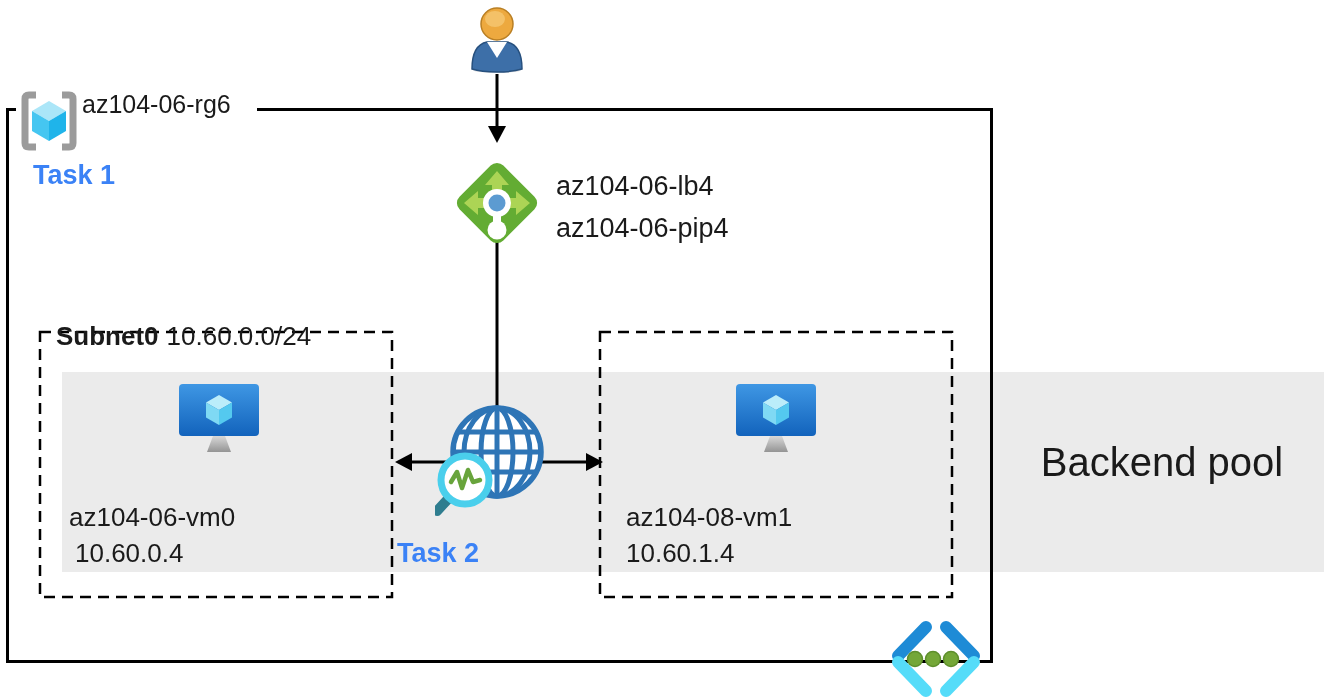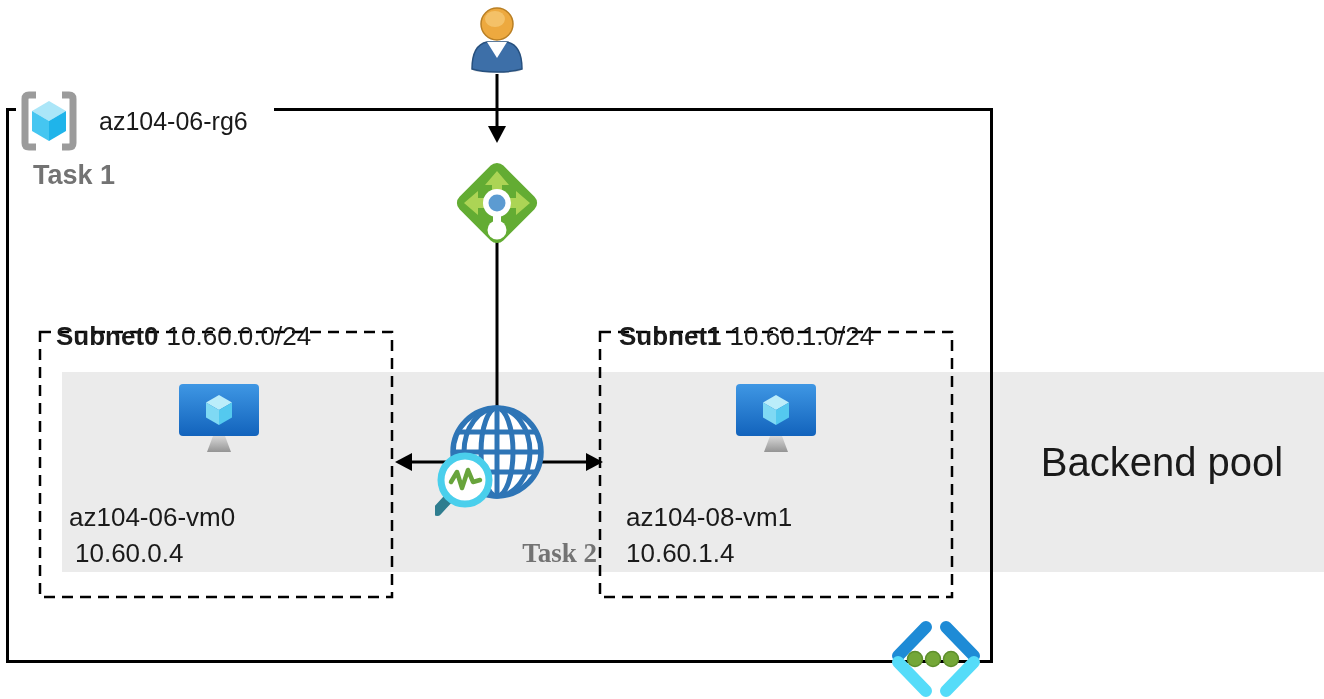--- a/index.html
+++ b/index.html
@@ -5,25 +5,25 @@
   html,body{margin:0;padding:0;background:#fff;}
   .canvas{
     position:relative;width:1324px;height:699px;background:#fff;overflow:hidden;
     font-family:"Liberation Sans",sans-serif;color:#1a1a1a;
   }
   .abs{position:absolute;}
   .band{left:62px;top:372px;width:1262px;height:200px;background:#EBEBEB;z-index:0;}
   .overlay{left:0;top:0;width:1324px;height:699px;z-index:1;pointer-events:none;}
   .lbl{white-space:nowrap;z-index:3;}
   .rg-header{
-    left:16px;top:90px;height:62px;display:flex;align-items:center;gap:17px;
+    left:16px;top:90px;height:62px;display:flex;align-items:flex-start;gap:0;
     background:#fff;padding-right:26px;z-index:3;
   }
   .rg-name{font-size:25px;}
-  .task{font-size:27px;font-weight:bold;color:#737373;z-index:3;}
+  .task{font-size:27px;font-weight:bold;color:#3b82f6;z-index:3;}
   .subnet-lbl{font-size:26px;z-index:3;margin-top:40px;}
   .subnet-lbl b{font-weight:bold;margin-right:8px;}
   .lb-labels{left:556px;top:165px;font-size:27px;line-height:42px;z-index:3;}
   .vm-text{width:300px;font-size:26px;z-index:3;}
   .backend{left:1007px;top:440px;width:310px;text-align:center;font-size:40px;z-index:3;}
   .vnet-lbl{
     left:13px;top:627px;font-size:26px;z-index:3;
     text-decoration:line-through;text-decoration-thickness:2.5px;
   }
   .icon{z-index:2;}
@@ -85,26 +85,27 @@
       <polygon points="46,13 58,27 51,27 51,44 41,44 41,27 34,27" fill="#ACD455"></polygon>
       <polygon points="13,45 27,33 27,40 44,40 44,50 27,50 27,57" fill="#ACD455"></polygon>
       <polygon points="79,45 65,33 65,40 48,40 48,50 65,50 65,57" fill="#ACD455"></polygon>
       <rect x="42" y="52" width="8" height="20" fill="#fff"></rect>
       <circle cx="46" cy="45" r="14" fill="#fff"></circle>
       <circle cx="46" cy="45" r="8.5" fill="#5C9BD1"></circle>
       <circle cx="46" cy="72" r="9.5" fill="#fff"></circle>
     </svg>
   </div>
 
+  <div class="abs lbl lb-labels">
+    <div>az104-06-lb4</div>
+    <div>az104-06-pip4</div>
+  </div>
 
   <div class="abs lbl subnet-lbl" style="left:56px;top:281px;">
     <b>Subnet0</b><span>10.60.0.0/24</span>
-  </div>
-  <div class="abs lbl subnet-lbl" style="left:619px;top:281px;">
-    <b>Subnet1</b><span>10.60.1.0/24</span>
   </div>
 
   <div class="abs icon" style="left:176px;top:382px;">
     <svg width="86" height="72" viewBox="0 0 86 72">
       <defs>
         <linearGradient id="scr0" x1="0" y1="0" x2="0" y2="1">
           <stop offset="0" stop-color="#3F97E4"></stop>
             <stop offset="1" stop-color="#1263BC"></stop>
         </linearGradient>
         <linearGradient id="std0" x1="0" y1="0" x2="0" y2="1">
@@ -151,21 +152,21 @@
       <ellipse cx="62" cy="48" rx="33" ry="44" fill="none" stroke="#2E75B6" stroke-width="5"></ellipse>
       <line x1="62" y1="4" x2="62" y2="92" stroke="#2E75B6" stroke-width="5"></line>
       <line x1="18" y1="48" x2="106" y2="48" stroke="#2E75B6" stroke-width="5"></line>
       <line x1="23" y1="28" x2="101" y2="28" stroke="#2E75B6" stroke-width="5"></line>
       <line x1="23" y1="68" x2="101" y2="68" stroke="#2E75B6" stroke-width="5"></line>
       <line x1="14" y1="94" x2="2" y2="107" stroke="#2F7D8F" stroke-width="10" stroke-linecap="round"></line>
       <circle cx="30" cy="76" r="24" fill="#fff" stroke="#4ACFEC" stroke-width="7"></circle>
       <polyline points="16,78 22,68 27,84 33,66 38,78 45,76" fill="none" stroke="#68A43C" stroke-width="4.5" stroke-linecap="round" stroke-linejoin="round"></polyline>
     </svg>
   </div>
-  <div class="abs lbl task" style="left:397px;top:538px;width:200px;text-align:right;font-family:Liberation Serif, serif;">Task 2</div>
+  <div class="abs lbl task" style="left:397px;top:538px;width:200px;text-align:left;">Task 2</div>
 
   <div class="abs lbl backend">Backend pool</div>
 
 
   <div class="abs icon" style="left:886px;top:618px;">
     <svg width="100" height="82" viewBox="0 0 100 82">
       <line x1="40" y1="9" x2="12" y2="38" stroke="#1E8BD6" stroke-width="12" stroke-linecap="round"></line>
       <line x1="12" y1="44" x2="40" y2="73" stroke="#55DCF9" stroke-width="12" stroke-linecap="round"></line>
       <line x1="60" y1="9" x2="88" y2="38" stroke="#1E8BD6" stroke-width="12" stroke-linecap="round"></line>
       <line x1="88" y1="44" x2="60" y2="73" stroke="#55DCF9" stroke-width="12" stroke-linecap="round"></line>

